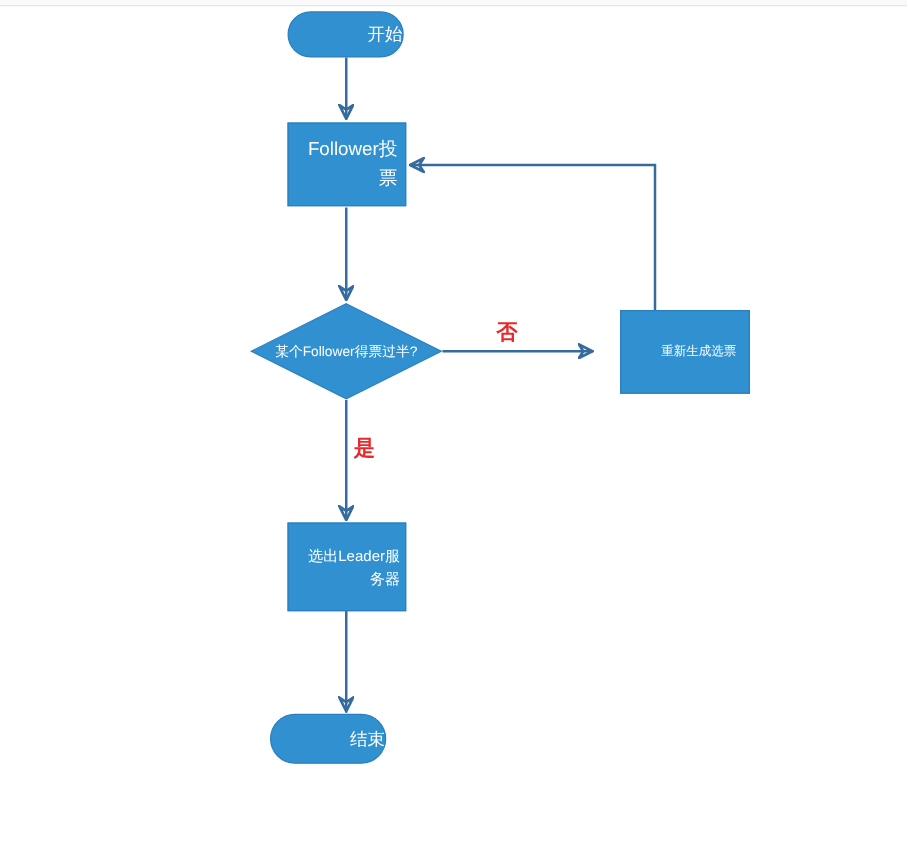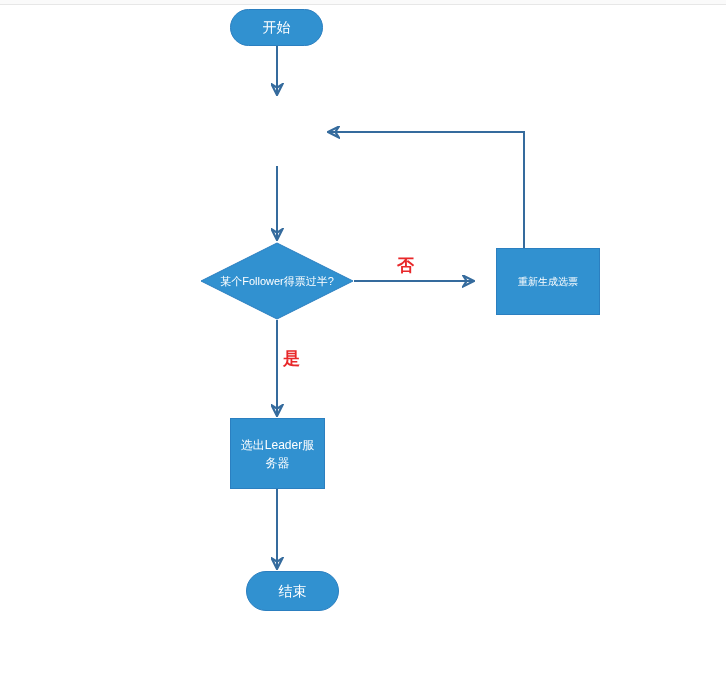--- a/index.html
+++ b/index.html
@@ -37,29 +37,29 @@
     display: flex;
     align-items: center;
     justify-content: center;
     text-align: center;
     background: #3191d0;
     border: 1px solid #2b7fc0;
     color: #ffffff;
     box-sizing: border-box;
     line-height: 1.5;
   }
-  .node span { display: block; width: 100%; }
+  .node span { display: block; width: 100%; text-align: right; }
   .pill-start {
     left: 230px; top: 9px;
     width: 93px; height: 37px;
     border-radius: 19px;
     font-size: 14px;
   }
   .pill-end {
-    left: 246px; top: 571px;
+    left: 216px; top: 571px;
     width: 93px; height: 40px;
     border-radius: 20px;
     font-size: 14px;
   }
   .box-vote {
     left: 230px; top: 98px;
     width: 95px; height: 67px;
     font-size: 15px;
     padding: 0 6px;
   }
@@ -128,20 +128,23 @@
     <path d="M354,281 L474,281" marker-end="url(#arrowhead)"></path>
     <path d="M524,248 L524,132 L328,132" marker-end="url(#arrowhead)"></path>
     <path d="M277,320 L277,416" marker-end="url(#arrowhead)"></path>
     <path d="M277,473 L277,569" marker-end="url(#arrowhead)"></path>
   </svg>
 
   <div class="node pill-start">
     <span>开始</span>
   </div>
 
+  <div class="node box-vote">
+    <span>Follower投票</span>
+  </div>
 
   <div class="diamond-wrap">
     <svg viewBox="0 0 154 78" aria-hidden="true">
       <polygon points="77,1 153,39 77,77 1,39"></polygon>
     </svg>
     <span class="diamond-text">某个Follower得票过半?</span>
   </div>
 
   <div class="node box-regenerate">
     <span>重新生成选票</span>

